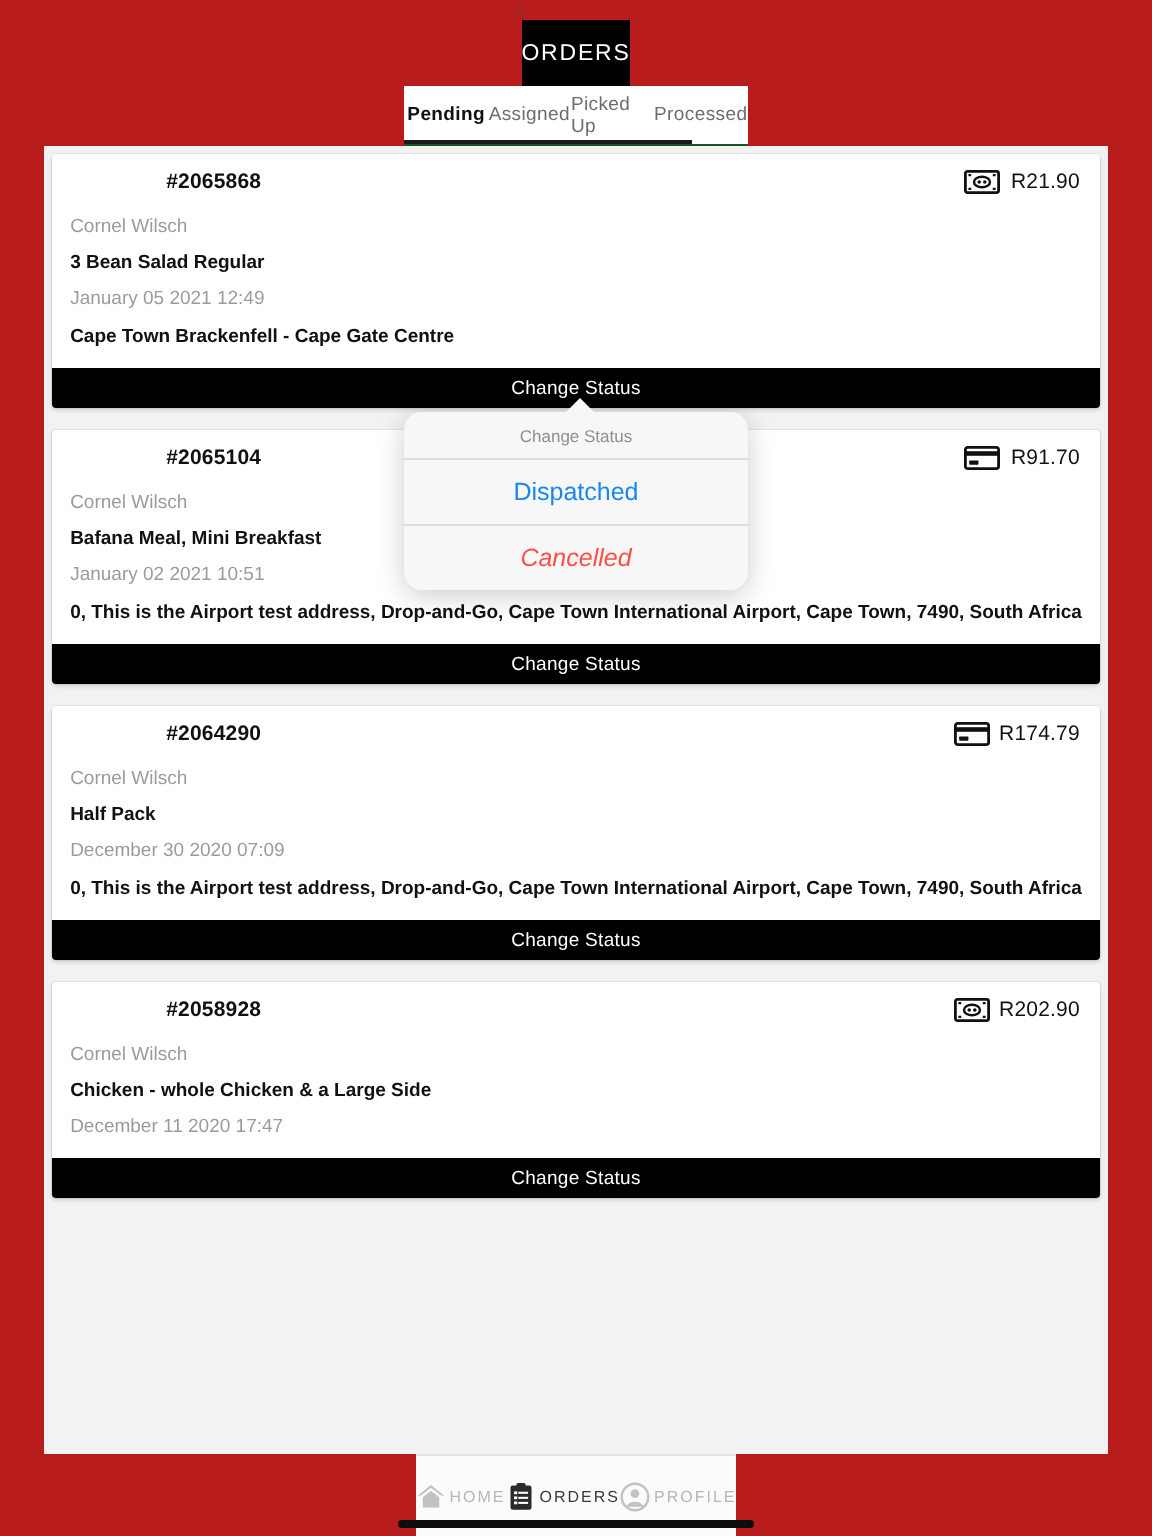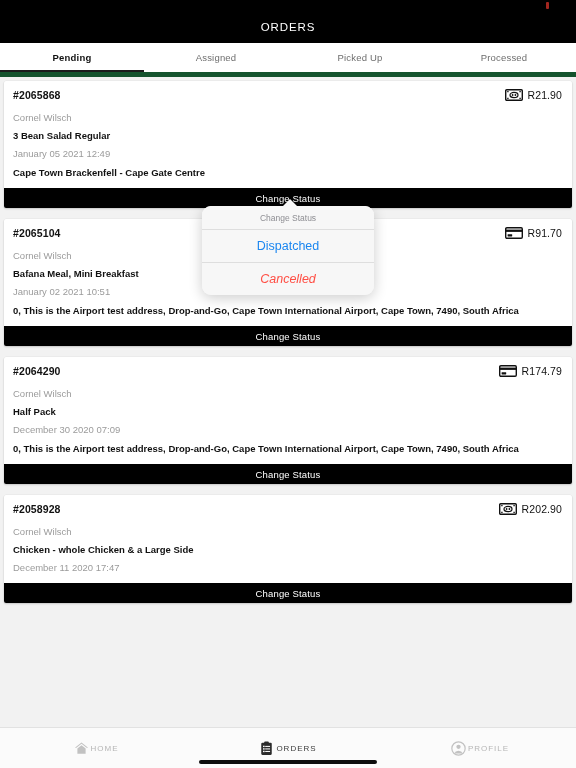--- a/index.html
+++ b/index.html
@@ -11,23 +11,24 @@
     height: 768px;
     overflow: hidden;
     background: #f2f2f2;
     font-family: "Liberation Sans", sans-serif;
     -webkit-font-smoothing: antialiased;
   }
   #app {
     position: relative;
     width: 576px;
     height: 768px;
-    background: #15803d;
+    background: #b91c1c;
     display: flex;
     flex-direction: column;
+    align-items: center;
   }
 
   
   .statusbar {
     height: 10px;
     background: #000;
     position: relative;
     flex: 0 0 auto;
   }
   .rec-dot {
@@ -55,21 +56,21 @@
     font-weight: 400;
   }
 
   
   .tabbar {
     height: 29px;
     background: #ffffff;
     display: flex;
     flex: 0 0 auto;
     position: relative;
-    border-bottom: 5px solid #14532d;
+    border-bottom: 1px solid #14532d;
   }
   .tab {
     flex: 1 1 0;
     display: flex;
     align-items: center;
     justify-content: center;
     font-size: 9.5px;
     color: #6d6d6d;
     letter-spacing: .2px;
     position: relative;
@@ -108,20 +109,21 @@
   .order-row-top {
     display: flex;
     align-items: flex-start;
     justify-content: space-between;
   }
   .order-id {
     font-size: 10.5px;
     font-weight: bold;
     color: #111;
     letter-spacing: .1px;
+    margin-left: 48px;
   }
   .order-price-wrap {
     display: flex;
     align-items: center;
     gap: 5px;
     padding-right: 1px;
   }
   .order-price {
     font-size: 10.5px;
     color: #111;

